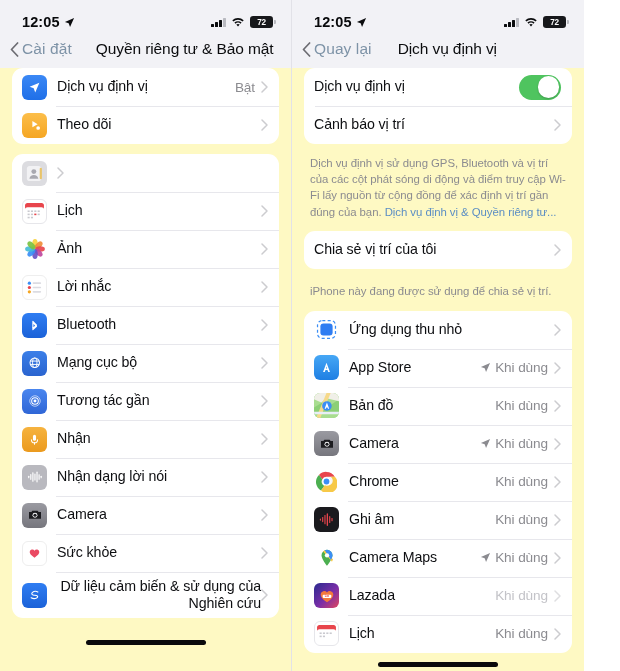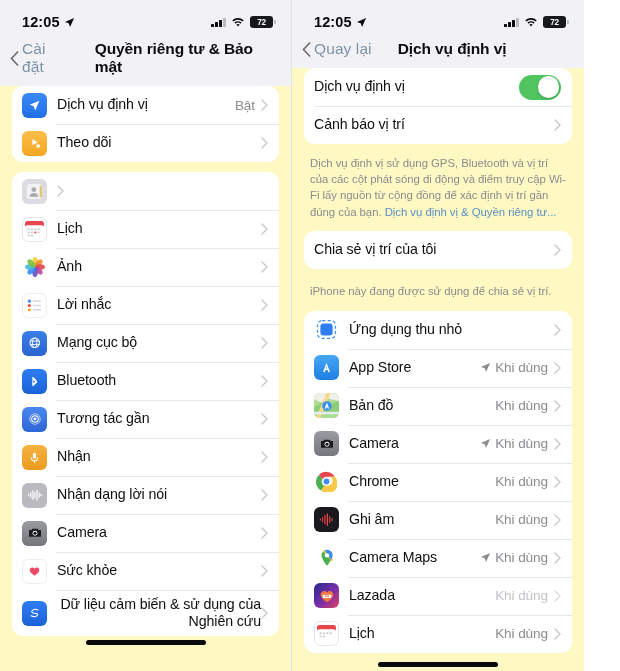--- a/index.html
+++ b/index.html
@@ -51,21 +51,21 @@
   
   .navbar {
     display: flex; align-items: center;
     padding: 4px 10px 10px 10px;
     gap: 16px;
     background: #F2F2F6;
   }
   .back { display:flex; align-items:center; gap:3px; cursor:pointer; }
   .chev-back { width: 9px; height: 15px; flex:none; }
   .back-label { font-size: 15.5px; color: #7e93a7; letter-spacing:.1px; }
-  .nav-title { font-size: 15.5px; font-weight: 700; color:#0b0c0e; margin-left: 8px; letter-spacing:-.1px;}
+  .nav-title { font-size: 15.5px; font-weight: 400; color:#0b0c0e; margin-left: 8px; letter-spacing:-.1px;}
   .nav-title.wide { margin-left: 10px; }
 
   
   .body { padding: 0 12px; }
 
   .group {
     background: #FFFFFF;
     border-radius: 11px;
     overflow: hidden;
     margin-bottom: 10px;
@@ -300,40 +300,40 @@
                 <rect x="8" y="13.8" width="9" height="1.6" rx=".8" fill="#dcdce2"></rect>
               </svg>
           </span>
           <span class="label">Lời nhắc</span>
           <svg class="chev" viewBox="0 0 7 12">
               <path d="M1 1l5 5-5 5" stroke="#9b9ba1" stroke-width="1.5" fill="none" stroke-linecap="round" stroke-linejoin="round"></path>
             </svg>
         </div>
 
         <div class="row">
+          <span class="icon ic-bt">
+            <svg viewBox="0 0 16 16" width="13" height="13">
+                <path d="M6 4.5 10.5 9 6 13V3l4.5 4.5L6 11.5" stroke="#fff" stroke-width="1.4" fill="none" stroke-linejoin="round" stroke-linecap="round"></path>
+              </svg>
+          </span>
+          <span class="label">Bluetooth</span>
+          <svg class="chev" viewBox="0 0 7 12">
+              <path d="M1 1l5 5-5 5" stroke="#9b9ba1" stroke-width="1.5" fill="none" stroke-linecap="round" stroke-linejoin="round"></path>
+            </svg>
+        </div>
+
+        <div class="row">
           <span class="icon ic-net">
             <svg viewBox="0 0 16 16" width="13.5" height="13.5">
                 <circle cx="8" cy="8" r="5.6" stroke="#fff" stroke-width="1.2" fill="none"></circle>
                 <ellipse cx="8" cy="8" rx="2.6" ry="5.6" stroke="#fff" stroke-width="1.1" fill="none"></ellipse>
                 <path d="M2.6 6h10.8M2.6 10h10.8" stroke="#fff" stroke-width="1.1"></path>
               </svg>
           </span>
           <span class="label">Mạng cục bộ</span>
-          <svg class="chev" viewBox="0 0 7 12">
-              <path d="M1 1l5 5-5 5" stroke="#9b9ba1" stroke-width="1.5" fill="none" stroke-linecap="round" stroke-linejoin="round"></path>
-            </svg>
-        </div>
-
-        <div class="row">
-          <span class="icon ic-bt">
-            <svg viewBox="0 0 16 16" width="13" height="13">
-                <path d="M6 4.5 10.5 9 6 13V3l4.5 4.5L6 11.5" stroke="#fff" stroke-width="1.4" fill="none" stroke-linejoin="round" stroke-linecap="round"></path>
-              </svg>
-          </span>
-          <span class="label">Bluetooth</span>
           <svg class="chev" viewBox="0 0 7 12">
               <path d="M1 1l5 5-5 5" stroke="#9b9ba1" stroke-width="1.5" fill="none" stroke-linecap="round" stroke-linejoin="round"></path>
             </svg>
         </div>
 
         <div class="row">
           <span class="icon ic-near">
             <svg viewBox="0 0 16 16" width="14" height="14">
                 <circle cx="8" cy="8" r="6" stroke="#fff" stroke-width="1.1" fill="none" opacity=".65"></circle>
                 <circle cx="8" cy="8" r="3.8" stroke="#fff" stroke-width="1.2" fill="none"></circle>

